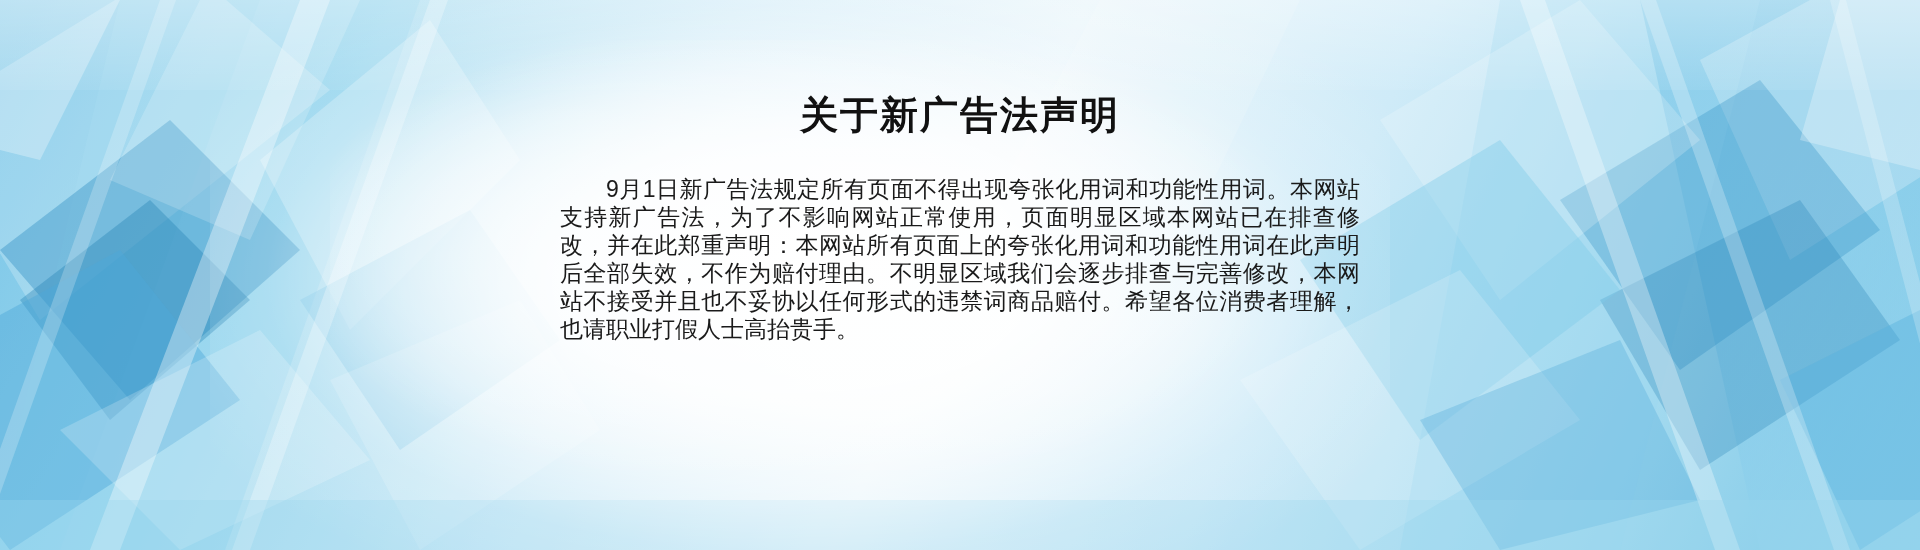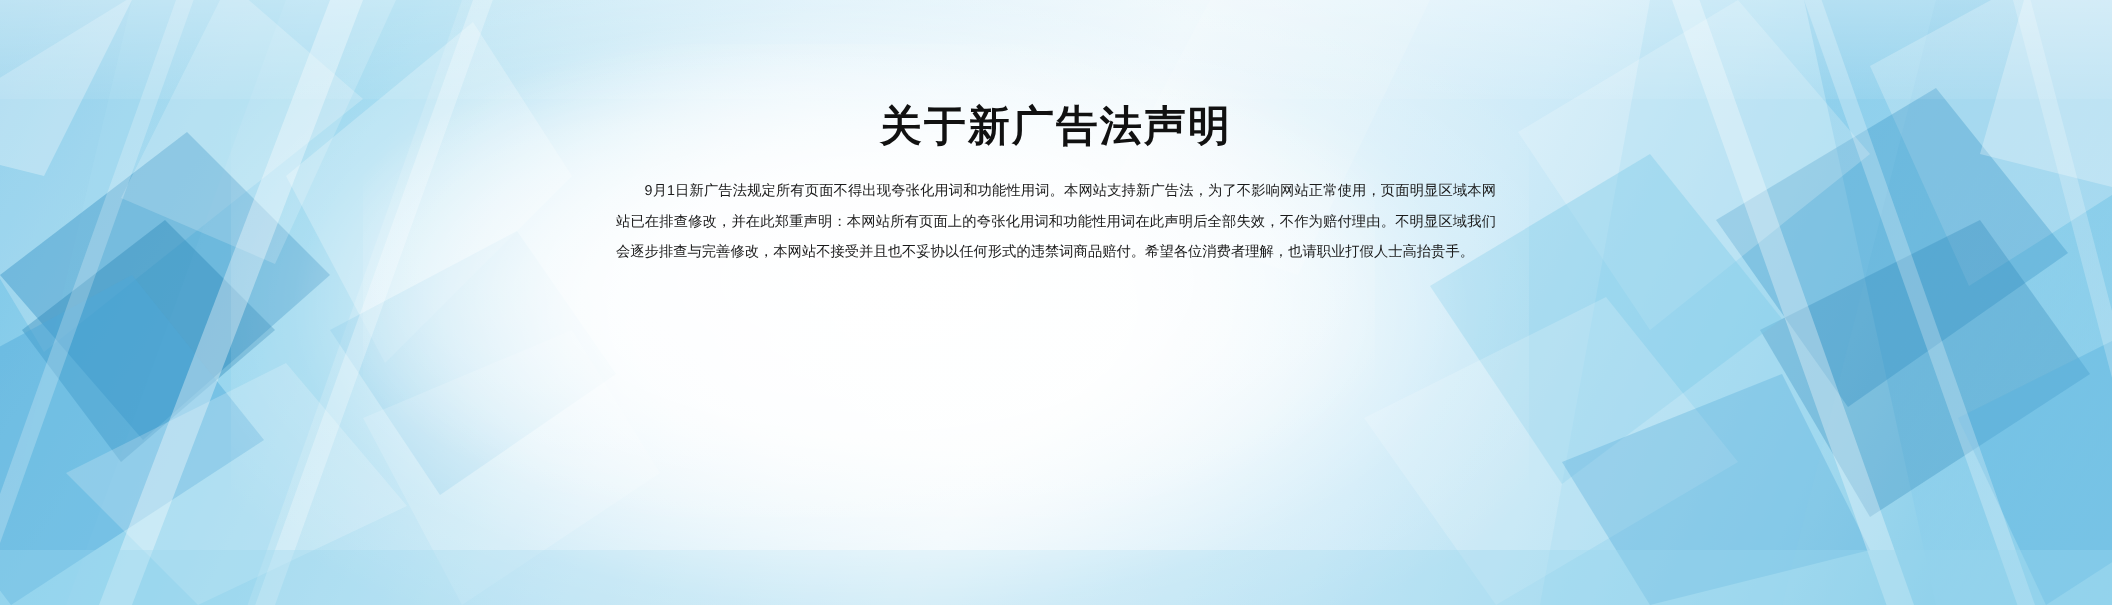--- a/index.html
+++ b/index.html
@@ -55,24 +55,24 @@
     margin-top:95px;
     font-size:38px;
     font-weight:bold;
     color:#111;
     letter-spacing:2px;
     line-height:1.1;
     text-align:left;
   }
 
   #statement-body {
-    margin-top:22px;
+    margin-top:38px;
     width:800px;
     color:#1a1a1a;
-    font-size:13px;
+    font-size:23px;
     line-height:28px;
     text-align:justify;
     text-justify:inter-ideograph;
   }
   #statement-body p { margin:0; }
   #statement-body p.indent { text-indent:2em; }
 </style>
 </head>
 <body>
 

